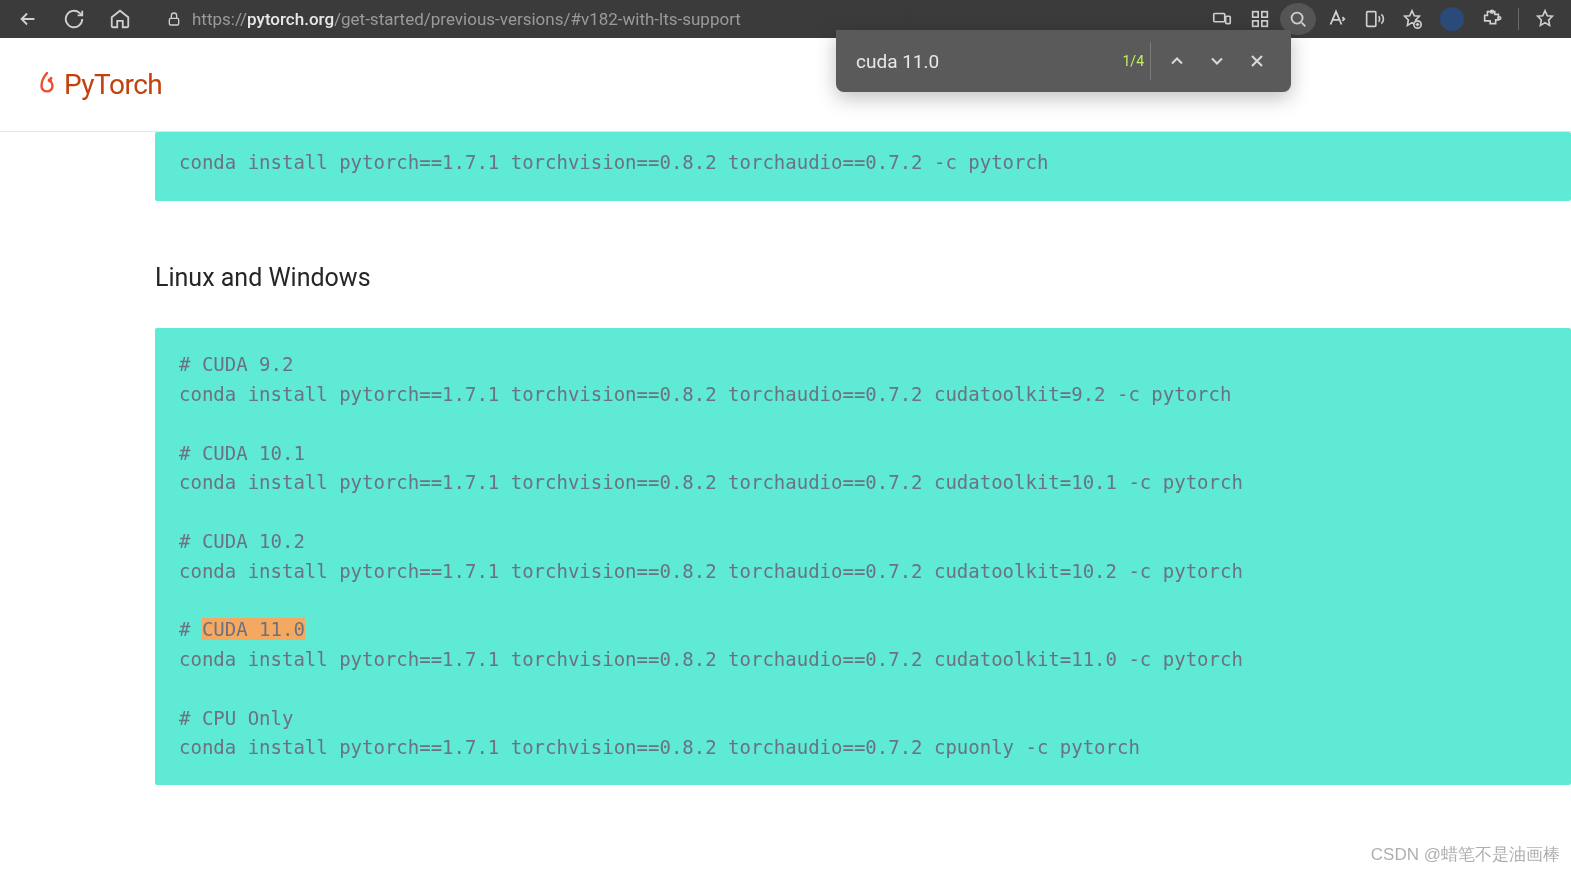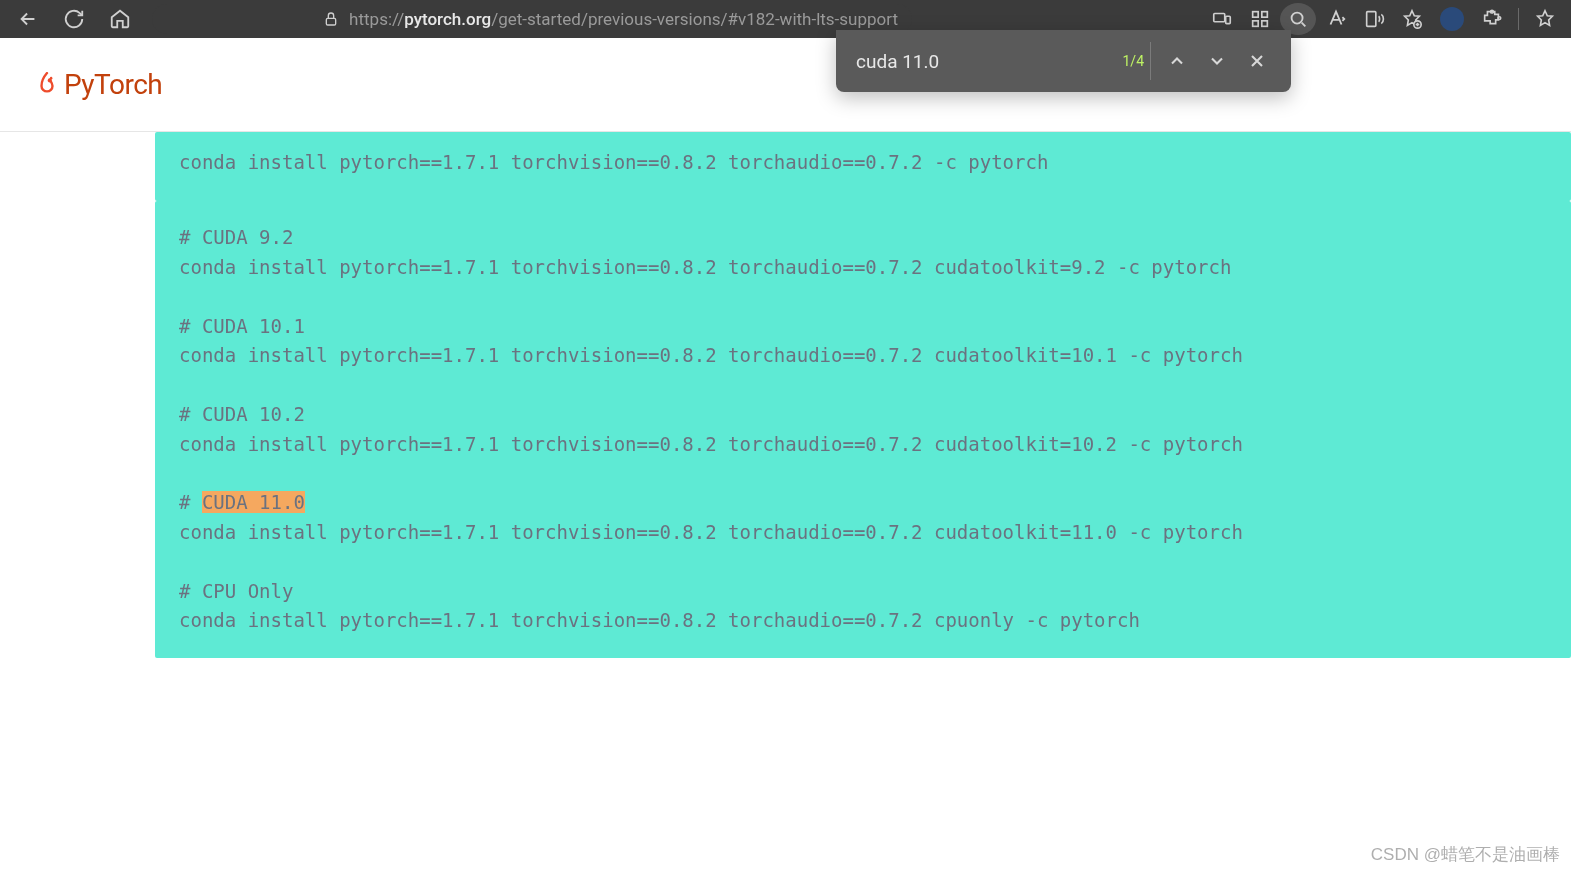--- a/index.html
+++ b/index.html
@@ -36,21 +36,20 @@
       flex: 1;
       height: 30px;
       background: #3b3b3b;
       border-radius: 15px;
       display: flex;
       align-items: center;
       padding: 0 14px;
       margin: 0 6px;
       gap: 10px;
       max-width: 760px;
-      justify-content: flex-end;
     }
     .lock-icon { color: #cfcfcf; display: flex; }
     .url-text {
       color: #9a9a9a;
       font-size: 17px;
       white-space: nowrap;
       overflow: hidden;
     }
     .url-text .domain { color: #e8e8e8; font-weight: 500; }
     .tb-right { display: flex; align-items: center; gap: 2px; margin-left: auto; }
@@ -287,20 +286,21 @@
           <circle cx="16.5" cy="6.5" r="1.4" fill="#ee4c2c"></circle>
         </svg>
     </span>
     <span>PyTorch</span>
   </div>
 </div>
 
 <div class="content">
   <div class="code-block top"><span>conda install pytorch==1.7.1 torchvision==0.8.2 torchaudio==0.7.2 -c pytorch</span></div>
 
+  <h3 class="section-h3">Linux and Windows</h3>
 
   <div class="code-block"><span id="code-lines"># CUDA 9.2
 conda install pytorch==1.7.1 torchvision==0.8.2 torchaudio==0.7.2 cudatoolkit=9.2 -c pytorch
 
 # CUDA 10.1
 conda install pytorch==1.7.1 torchvision==0.8.2 torchaudio==0.7.2 cudatoolkit=10.1 -c pytorch
 
 # CUDA 10.2
 conda install pytorch==1.7.1 torchvision==0.8.2 torchaudio==0.7.2 cudatoolkit=10.2 -c pytorch
 </span>

